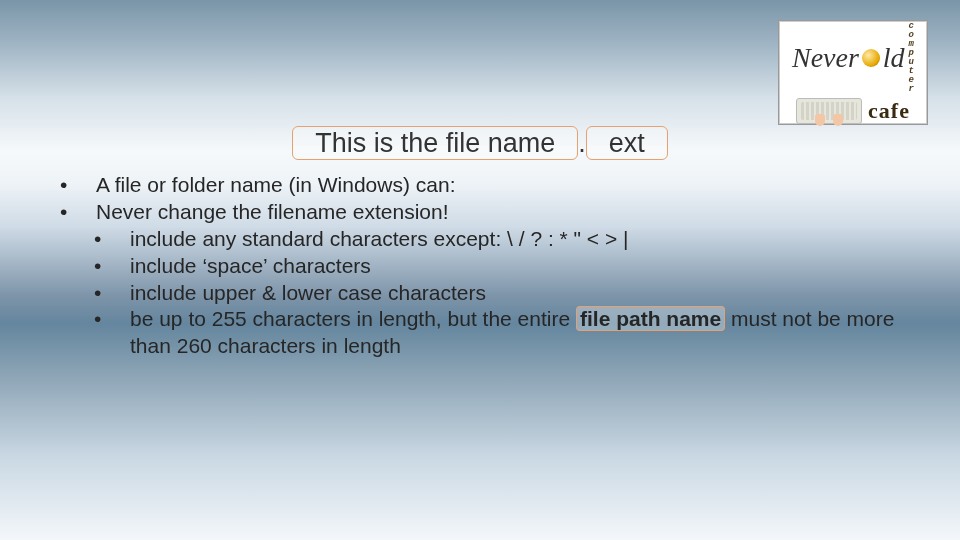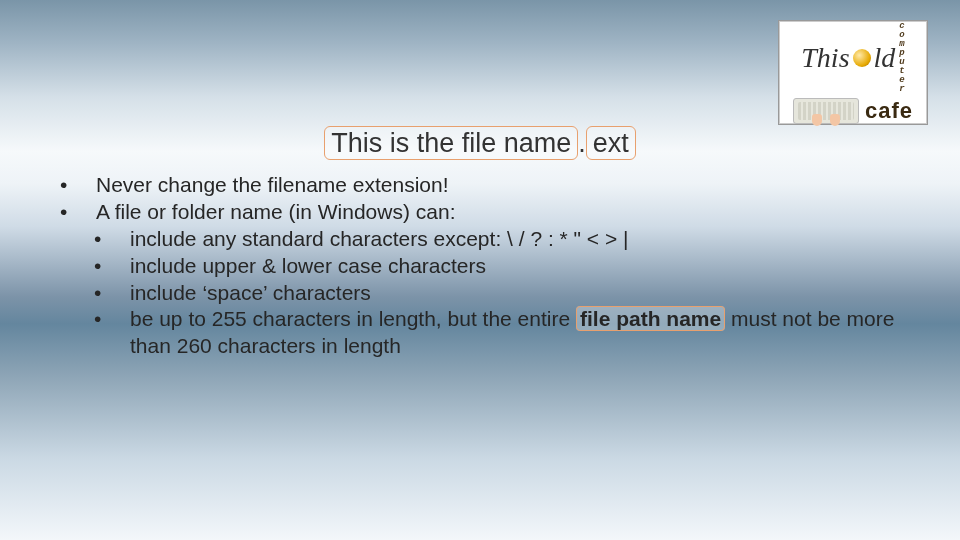--- a/index.html
+++ b/index.html
@@ -25,43 +25,43 @@
   .logo .row2{display:flex;align-items:center;gap:6px;margin-top:4px}
   .logo .kb{width:64px;height:24px;background:#e6e6dc;border:1px solid #bbb;
     border-radius:3px;position:relative}
   .logo .kb::before{content:"";position:absolute;left:4px;right:4px;top:3px;bottom:3px;
     background:repeating-linear-gradient(90deg,#cfcfc2 0 3px,#e6e6dc 3px 5px),
                repeating-linear-gradient(0deg,#cfcfc2 0 3px,#e6e6dc 3px 5px);
     opacity:.8;border-radius:2px}
   .logo .hands{position:absolute;width:10px;height:12px;background:#f3c6a5;
     border-radius:3px 3px 5px 5px;bottom:-3px}
   .logo .hands.l{left:18px} .logo .hands.r{right:18px}
-  .logo .cafe{font-family:Liberation Sans, sans-serif;font-weight:bold;font-size:22px;
+  .logo .cafe{font-family:Liberation Serif, serif;font-weight:bold;font-size:22px;
     letter-spacing:1px;color:#3a2a12}
   .example{position:absolute;left:0;right:0;top:128px;text-align:center;
     font-size:27px;color:#333}
-  .hl{border:1px solid #e8a06e;border-radius:6px;padding:1px 6px;
+  .hl{border:1px solid #e8a06e;border-radius:6px;padding:1px 22px;
     background:rgba(255,255,255,.25)}
   .hl2{border:1px solid #e8a06e;border-radius:4px;padding:0 3px;
     background:rgba(255,255,255,.3);font-weight:bold}
   .content{position:absolute;left:72px;right:60px;top:172px;color:#262626;
     font-size:21px;line-height:1.28}
   .l1{margin-left:24px;text-indent:-18px}
   .l2{margin-left:58px;text-indent:-18px}
   .b{display:inline-block;width:18px}
 </style>
 </head>
 <body>
 
 <div class="slide">
 
 
   <div class="logo">
     <div class="row1">
-      <span>This</span>
+      <span>Never</span>
       <span class="disc"></span>
       <span>ld</span>
       <span class="vc">
         <span>c</span>
           <span>o</span>
           <span>m</span>
           <span>p</span>
           <span>u</span>
           <span>t</span>
           <span>e</span>
@@ -75,21 +75,21 @@
       </div>
       <span class="cafe">cafe</span>
     </div>
   </div>
 
   <div class="example">
     <span class="hl">This is the file name</span><span>.</span><span class="hl">ext</span>
   </div>
 
   <div class="content">
+    <div class="l1"><span class="b">•</span><span>A file or folder name (in Windows) can:</span></div>
     <div class="l1"><span class="b">•</span><span>Never change the filename extension!</span></div>
-    <div class="l1"><span class="b">•</span><span>A file or folder name (in Windows) can:</span></div>
     <div class="l2"><span class="b">•</span><span>include any standard characters except: \ / ? : * " &lt; &gt; |</span></div>
+    <div class="l2"><span class="b">•</span><span>include ‘space’ characters</span></div>
     <div class="l2"><span class="b">•</span><span>include upper &amp; lower case characters</span></div>
-    <div class="l2"><span class="b">•</span><span>include ‘space’ characters</span></div>
     <div class="l2"><span class="b">•</span><span>be up to 255 characters in length, but the entire</span> <span class="hl2">file path name</span> <span>must not be more than 260 characters in length</span></div>
   </div>
 
 </div>
 
 </body></html>

